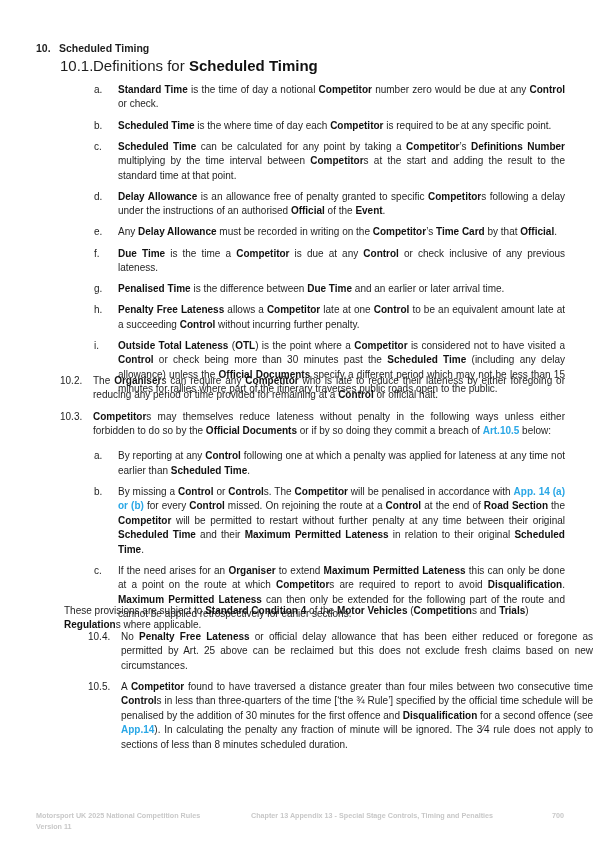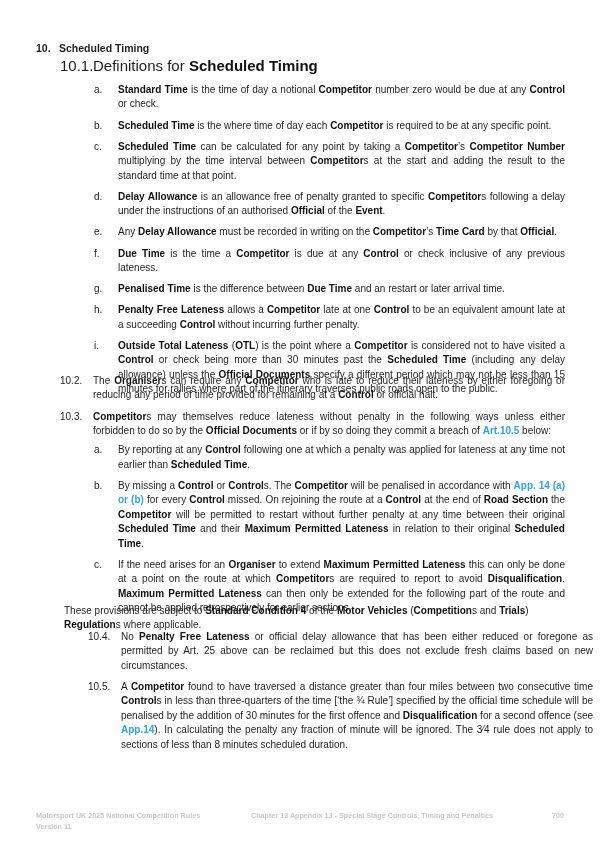--- a/index.html
+++ b/index.html
@@ -32,35 +32,35 @@
   <span class="num">10.</span><span>Scheduled Timing</span>
 </div>
 
 <div class="h2">
   <span class="num">10.1.</span><span>Definitions for </span><b>Scheduled Timing</b>
 </div>
 
 <div class="list" style="top:83px;" id="defs">
     <div class="sub"><span class="num">a.</span><span><b>Standard Time</b><span> is the time of day a notional </span><b>Competitor</b><span> number zero would be due at any </span><b>Control</b><span> or check.</span></span></div>
     <div class="sub"><span class="num">b.</span><span><b>Scheduled Time</b><span> is the where time of day each </span><b>Competitor</b><span> is required to be at any specific point.</span></span></div>
-    <div class="sub"><span class="num">c.</span><span><b>Scheduled Time</b><span> can be calculated for any point by taking a </span><b>Competitor</b><span>’s </span><b>Competitor Number</b><span> multiplying by the time interval between </span><b>Competitor</b><span>s at the start and adding the result to the standard time at that point.</span></span></div>
+    <div class="sub"><span class="num">c.</span><span><b>Scheduled Time</b><span> can be calculated for any point by taking a </span><b>Competitor</b><span>’s </span><b>Definitions Number</b><span> multiplying by the time interval between </span><b>Competitor</b><span>s at the start and adding the result to the standard time at that point.</span></span></div>
     <div class="sub"><span class="num">d.</span><span><b>Delay Allowance</b><span> is an allowance free of penalty granted to specific </span><b>Competitor</b><span>s following a delay under the instructions of an authorised </span><b>Official</b><span> of the </span><b>Event</b><span>.</span></span></div>
     <div class="sub"><span class="num">e.</span><span><span>Any </span><b>Delay Allowance</b><span> must be recorded in writing on the </span><b>Competitor</b><span>’s </span><b>Time Card</b><span> by that </span><b>Official</b><span>.</span></span></div>
     <div class="sub"><span class="num">f.</span><span><b>Due Time</b><span> is the time a </span><b>Competitor</b><span> is due at any </span><b>Control</b><span> or check inclusive of any previous lateness.</span></span></div>
-    <div class="sub"><span class="num">g.</span><span><b>Penalised Time</b><span> is the difference between </span><b>Due Time</b><span> and an restart or later arrival time.</span></span></div>
+    <div class="sub"><span class="num">g.</span><span><b>Penalised Time</b><span> is the difference between </span><b>Due Time</b><span> and an earlier or later arrival time.</span></span></div>
     <div class="sub"><span class="num">h.</span><span><b>Penalty Free Lateness</b><span> allows a </span><b>Competitor</b><span> late at one </span><b>Control</b><span> to be an equivalent amount late at a succeeding </span><b>Control</b><span> without incurring further penalty.</span></span></div>
     <div class="sub"><span class="num">i.</span><span><b>Outside Total Lateness</b><span> (</span><b>OTL</b><span>) is the point where a </span><b>Competitor</b><span> is considered not to have visited a </span><b>Control</b><span> or check being more than 30 minutes past the </span><b>Scheduled Time</b><span> (including any delay allowance) unless the </span><b>Official Documents</b><span> specify a different period which may not be less than 15 minutes for rallies where part of the itinerary traverses public roads open to the public.</span></span></div>
   </div>
 
 <div class="list" style="top:374px;">
   <div class="item">
     <span class="num">10.2.</span>
     <span class="rich"><span>The </span><b>Organiser</b><span>s can require any </span><b>Competitor</b><span> who is late to reduce their lateness by either foregoing or reducing any period of time provided for remaining at a </span><b>Control</b><span> or official halt.</span></span>
   </div>
-  <div class="item" style="margin-bottom:5px;">
+  <div class="item" style="margin-bottom:11px;">
     <span class="num">10.3.</span>
     <span class="rich"><b>Competitor</b><span>s may themselves reduce lateness without penalty in the following ways unless either forbidden to do so by the </span><b>Official Documents</b><span> or if by so doing they commit a breach of </span><span class="link">Art.10.5</span><span> below:</span></span>
   </div>
   <div id="sub103" style="margin-left:-33px; padding-left:33px;">
       <div class="sub"><span class="num">a.</span><span><span>By reporting at any </span><b>Control</b><span> following one at which a penalty was applied for lateness at any time not earlier than </span><b>Scheduled Time</b><span>.</span></span></div>
       <div class="sub"><span class="num">b.</span><span><span>By missing a </span><b>Control</b><span> or </span><b>Control</b><span>s. The </span><b>Competitor</b><span> will be penalised in accordance with </span><span class="link">App. 14 (a) or (b)</span><span> for every </span><b>Control</b><span> missed. On rejoining the route at a </span><b>Control</b><span> at the end of </span><b>Road Section</b><span> the </span><b>Competitor</b><span> will be permitted to restart without further penalty at any time between their original </span><b>Scheduled Time</b><span> and their </span><b>Maximum Permitted Lateness</b><span> in relation to their original </span><b>Scheduled Time</b><span>.</span></span></div>
       <div class="sub"><span class="num">c.</span><span><span>If the need arises for an </span><b>Organiser</b><span> to extend </span><b>Maximum Permitted Lateness</b><span> this can only be done at a point on the route at which </span><b>Competitor</b><span>s are required to report to avoid </span><b>Disqualification</b><span>. </span><b>Maximum Permitted Lateness</b><span> can then only be extended for the following part of the route and cannot be applied retrospectively for earlier sections.</span></span></div>
     </div>
 </div>
 

